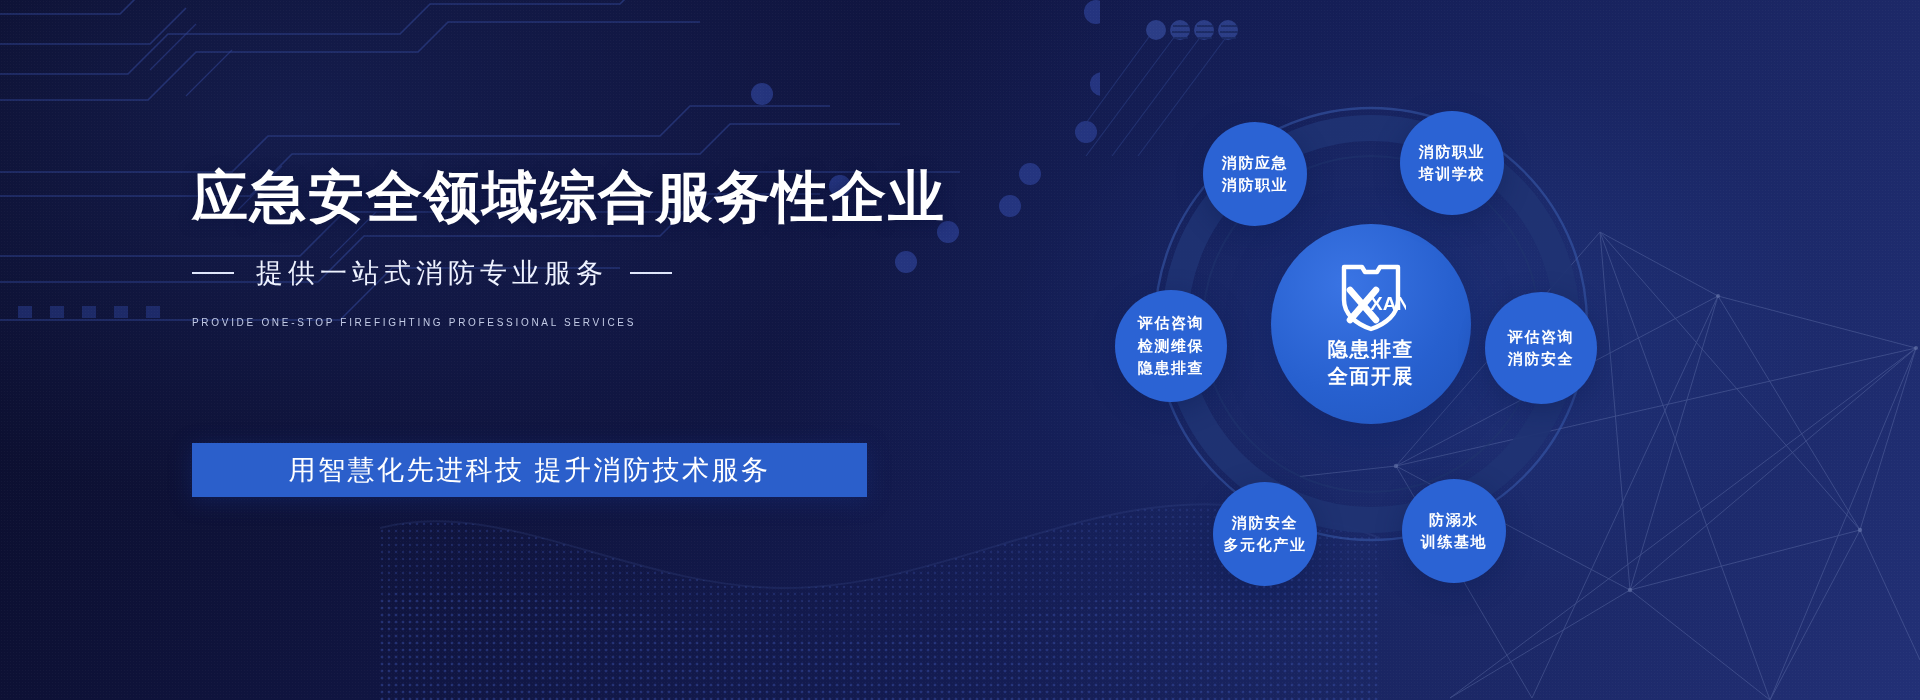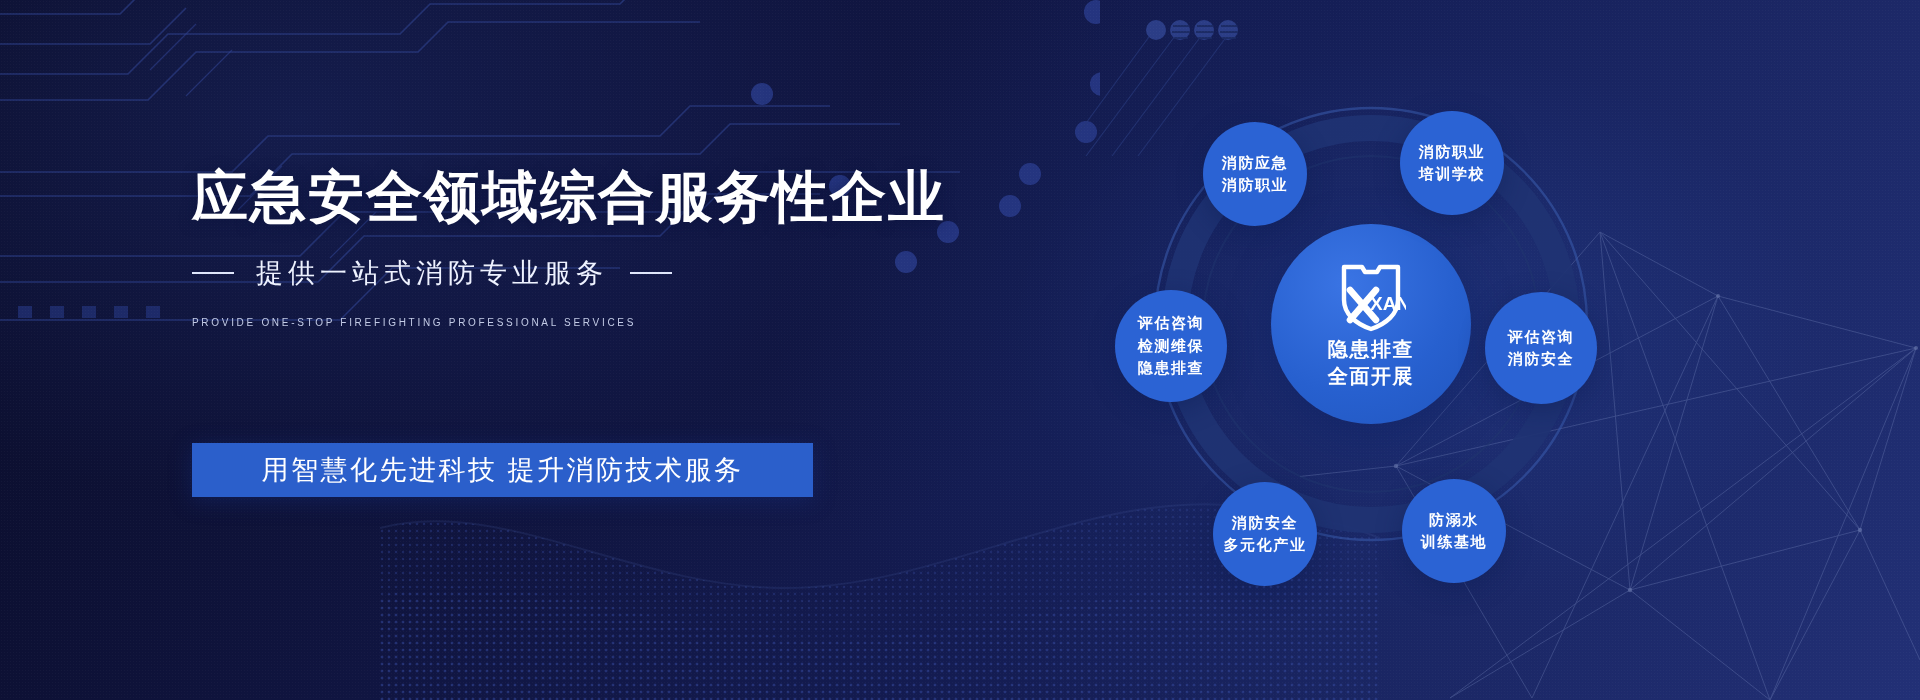--- a/index.html
+++ b/index.html
@@ -50,21 +50,21 @@
   .subline .sub-text { letter-spacing:5px; }
 
   .eng {
     margin-top:26px;
     font-size:10px; color:#c3cbe6; letter-spacing:2.7px;
     white-space:nowrap; font-weight:500;
   }
 
   .cta {
     position:absolute; left:192px; top:443px;
-    width:621px; height:54px;
+    width:675px; height:54px;
     background:#2b5fcb;
     display:flex; align-items:center; justify-content:center;
     box-shadow:0 4px 22px rgba(20,45,120,.45);
   }
   .cta-text {
     font-size:27px; color:#ffffff; letter-spacing:2.5px; white-space:nowrap;
   }
 
   
   .diagram {

